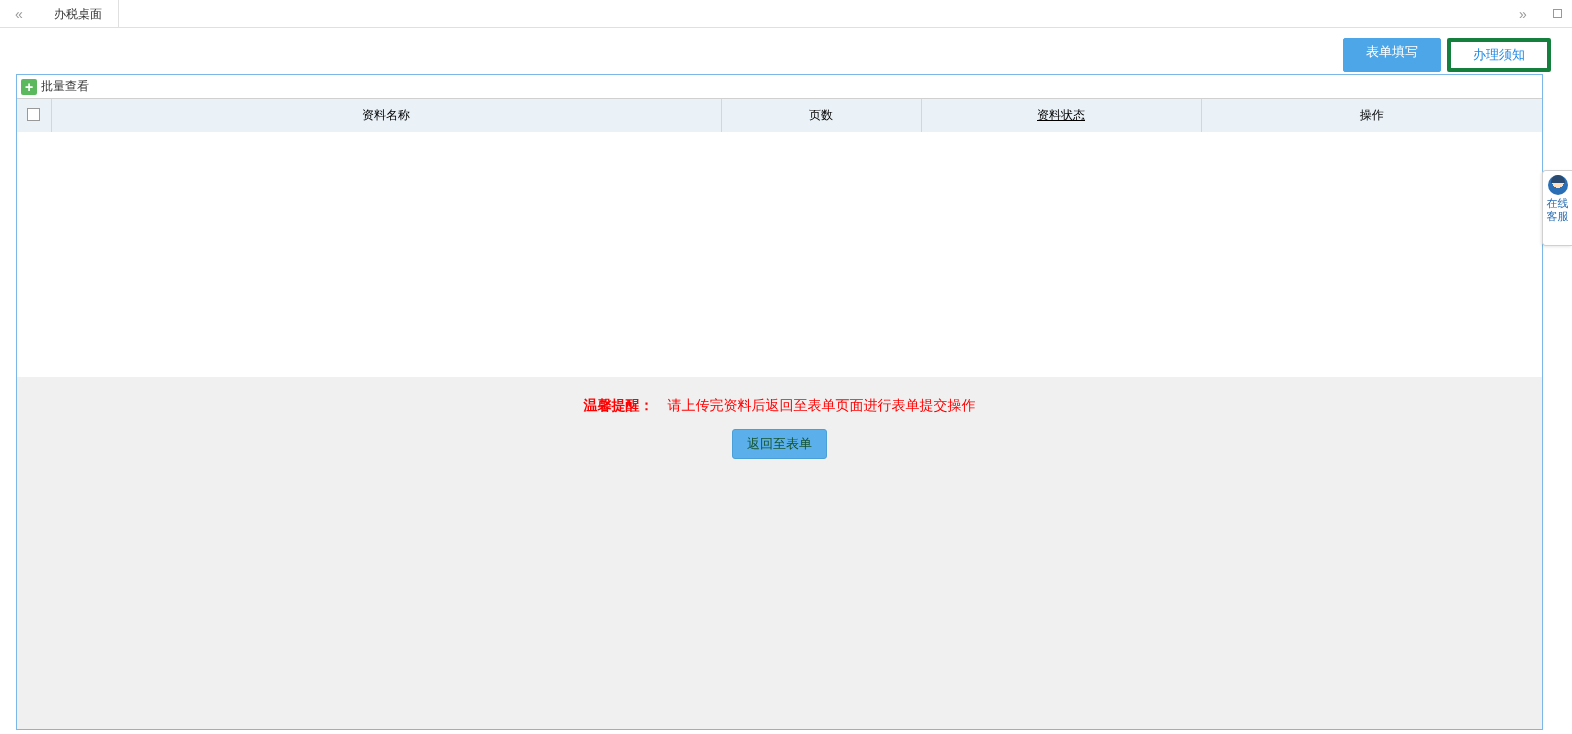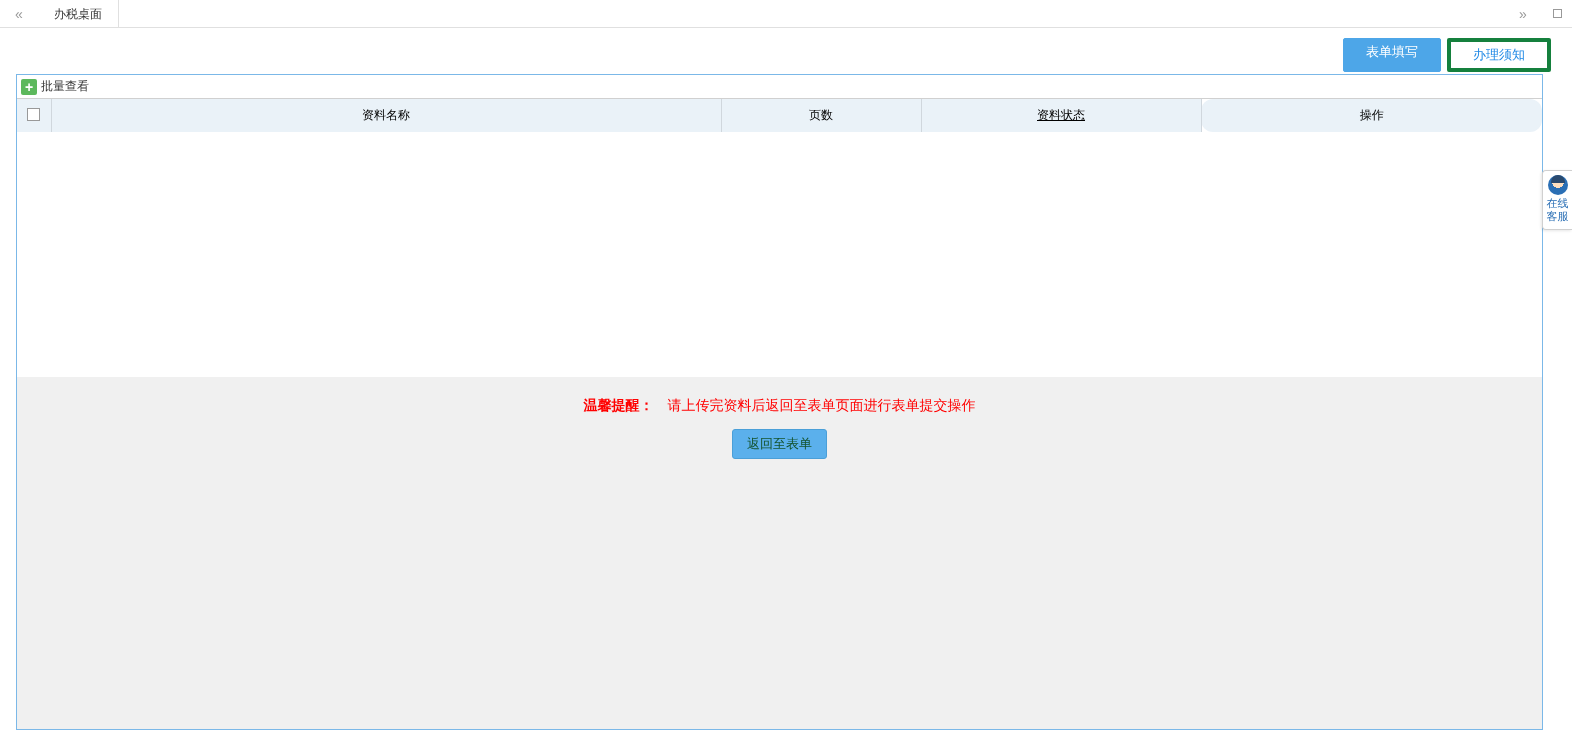--- a/index.html
+++ b/index.html
@@ -151,21 +151,20 @@
       background: #eaf2f8;
       font-weight: normal;
       color: #000000;
       font-size: 12px;
       padding: 8px 4px;
       border-right: 1px solid #d0d7dd;
       text-align: center;
     }
     .table th:last-child {
       border-right: none;
-      border-radius: 12px;
     }
     .table th.checkbox-col {
       width: 34px;
     }
     .table th.col-name {
       width: 670px;
     }
     .table th.col-page {
       width: 200px;
       text-align: center;
@@ -216,21 +215,21 @@
     
     .support-widget {
       position: absolute;
       right: 0;
       top: 170px;
       width: 30px;
       background: #ffffff;
       border: 1px solid #d0d0d0;
       border-right: none;
       border-radius: 4px 0 0 4px;
-      padding: 4px 2px 6px 2px;
+      padding: 4px 2px 22px 2px;
       text-align: center;
       cursor: pointer;
       box-shadow: -1px 1px 3px rgba(0,0,0,0.1);
     }
     .support-avatar {
       width: 20px;
       height: 20px;
       border-radius: 50%;
       background: radial-gradient(circle at 50% 35%, #ffe0c0 35%, #2a6fb5 36%);
       margin: 0 auto 2px auto;

